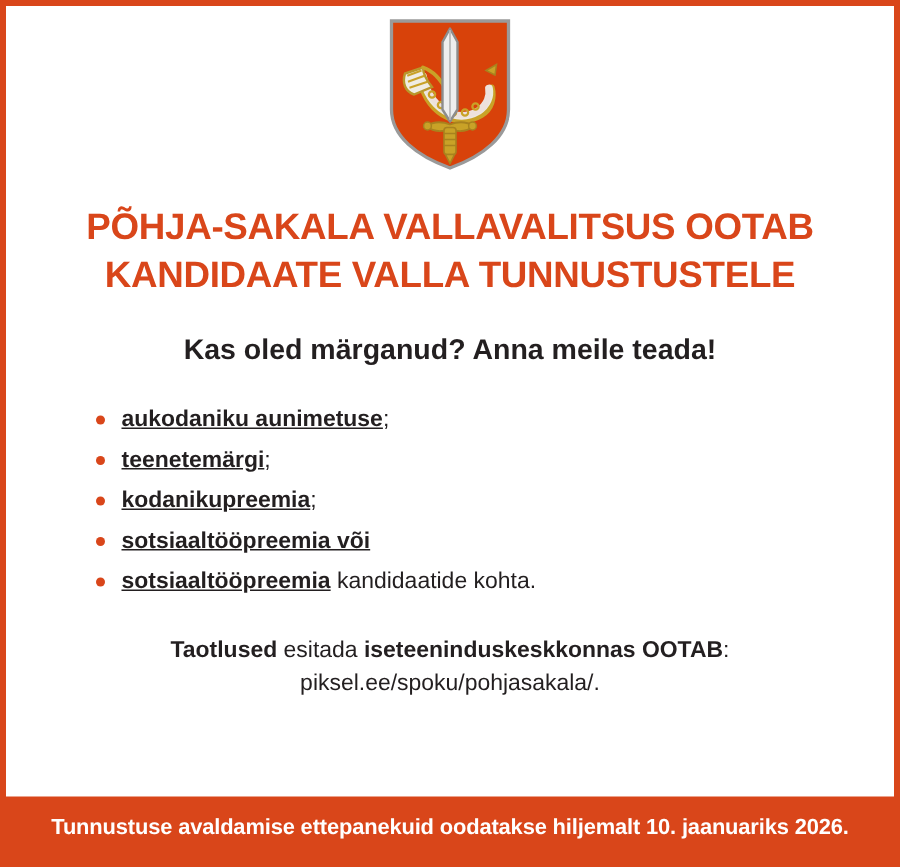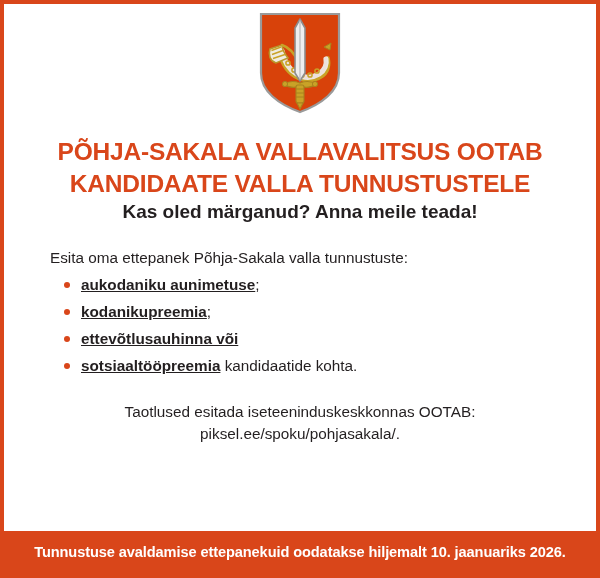--- a/index.html
+++ b/index.html
@@ -51,20 +51,21 @@
     color: #d9461a;
     font-weight: bold;
     font-size: 24.5px;
     line-height: 1.30;
     letter-spacing: -0.2px;
     white-space: pre-line;
   }
 
   
   .subheadline {
+    margin-top: 22px;
     text-align: center;
     color: #231f20;
     font-weight: bold;
     font-size: 19px;
     line-height: 1.25;
   }
 
   
   .list-block {
     margin-top: 25px;
@@ -110,21 +111,21 @@
 
   
   .apply-block {
     margin-top: 24px;
     text-align: center;
     color: #231f20;
     font-size: 15.3px;
     line-height: 1.45;
     width: 100%;
   }
-  .apply-strong { font-weight: normal; text-align: center; }
+  .apply-strong { font-weight: bold; text-align: center; }
 
   
   .footer-bar {
     flex: 0 0 auto;
     background: #d9461a;
     color: #ffffff;
     font-weight: bold;
     font-size: 14.6px;
     text-align: center;
     padding: 13px 10px 14px 10px;
@@ -173,30 +174,32 @@
         <path d="M39 92 L45 92 L42 98 Z" fill="#c9a227" stroke="#a8821e" stroke-width="1.1"></path>
       </svg>
     </div>
 
     <h1 class="headline">PÕHJA-SAKALA VALLAVALITSUS OOTAB
 KANDIDAATE VALLA TUNNUSTUSTELE</h1>
 
     <h2 class="subheadline">Kas oled märganud? Anna meile teada!</h2>
 
     <div class="list-block">
-      <p class="list-intro">Esita oma ettepanek Põhja-Sakala valla tunnustuste:</p>
       <ul class="award-list">
         <li class="award-item">
           <span class="award-bullet"></span><span class="award-strong">aukodaniku aunimetuse</span><span class="award-tail">;</span>
         </li>
         <li class="award-item">
+          <span class="award-bullet"></span><span class="award-strong">teenetemärgi</span><span class="award-tail">;</span>
+        </li>
+        <li class="award-item">
           <span class="award-bullet"></span><span class="award-strong">kodanikupreemia</span><span class="award-tail">;</span>
         </li>
         <li class="award-item">
-          <span class="award-bullet"></span><span class="award-strong">ettevõtlusauhinna või</span><span class="award-tail"></span>
+          <span class="award-bullet"></span><span class="award-strong">sotsiaaltööpreemia või</span><span class="award-tail"></span>
         </li>
         <li class="award-item">
           <span class="award-bullet"></span><span class="award-strong">sotsiaaltööpreemia</span><span class="award-tail"> kandidaatide kohta.</span>
         </li>
       </ul>
     </div>
 
     <div class="apply-block">
       <div><span class="apply-strong">Taotlused</span><span> esitada </span><span class="apply-strong">iseteeninduskeskkonnas OOTAB</span><span>:</span></div>
       <div>piksel.ee/spoku/pohjasakala/.</div>

